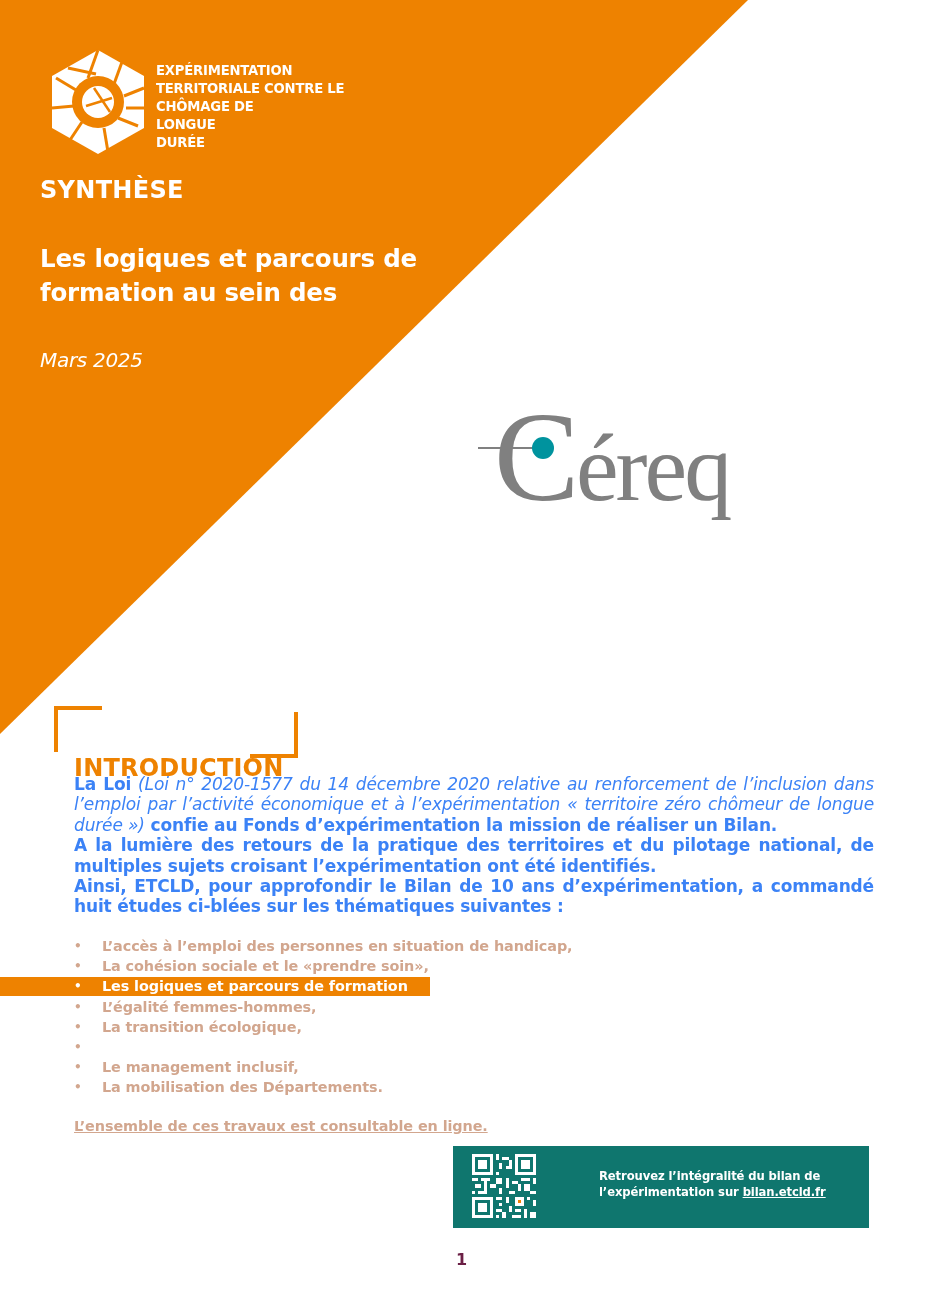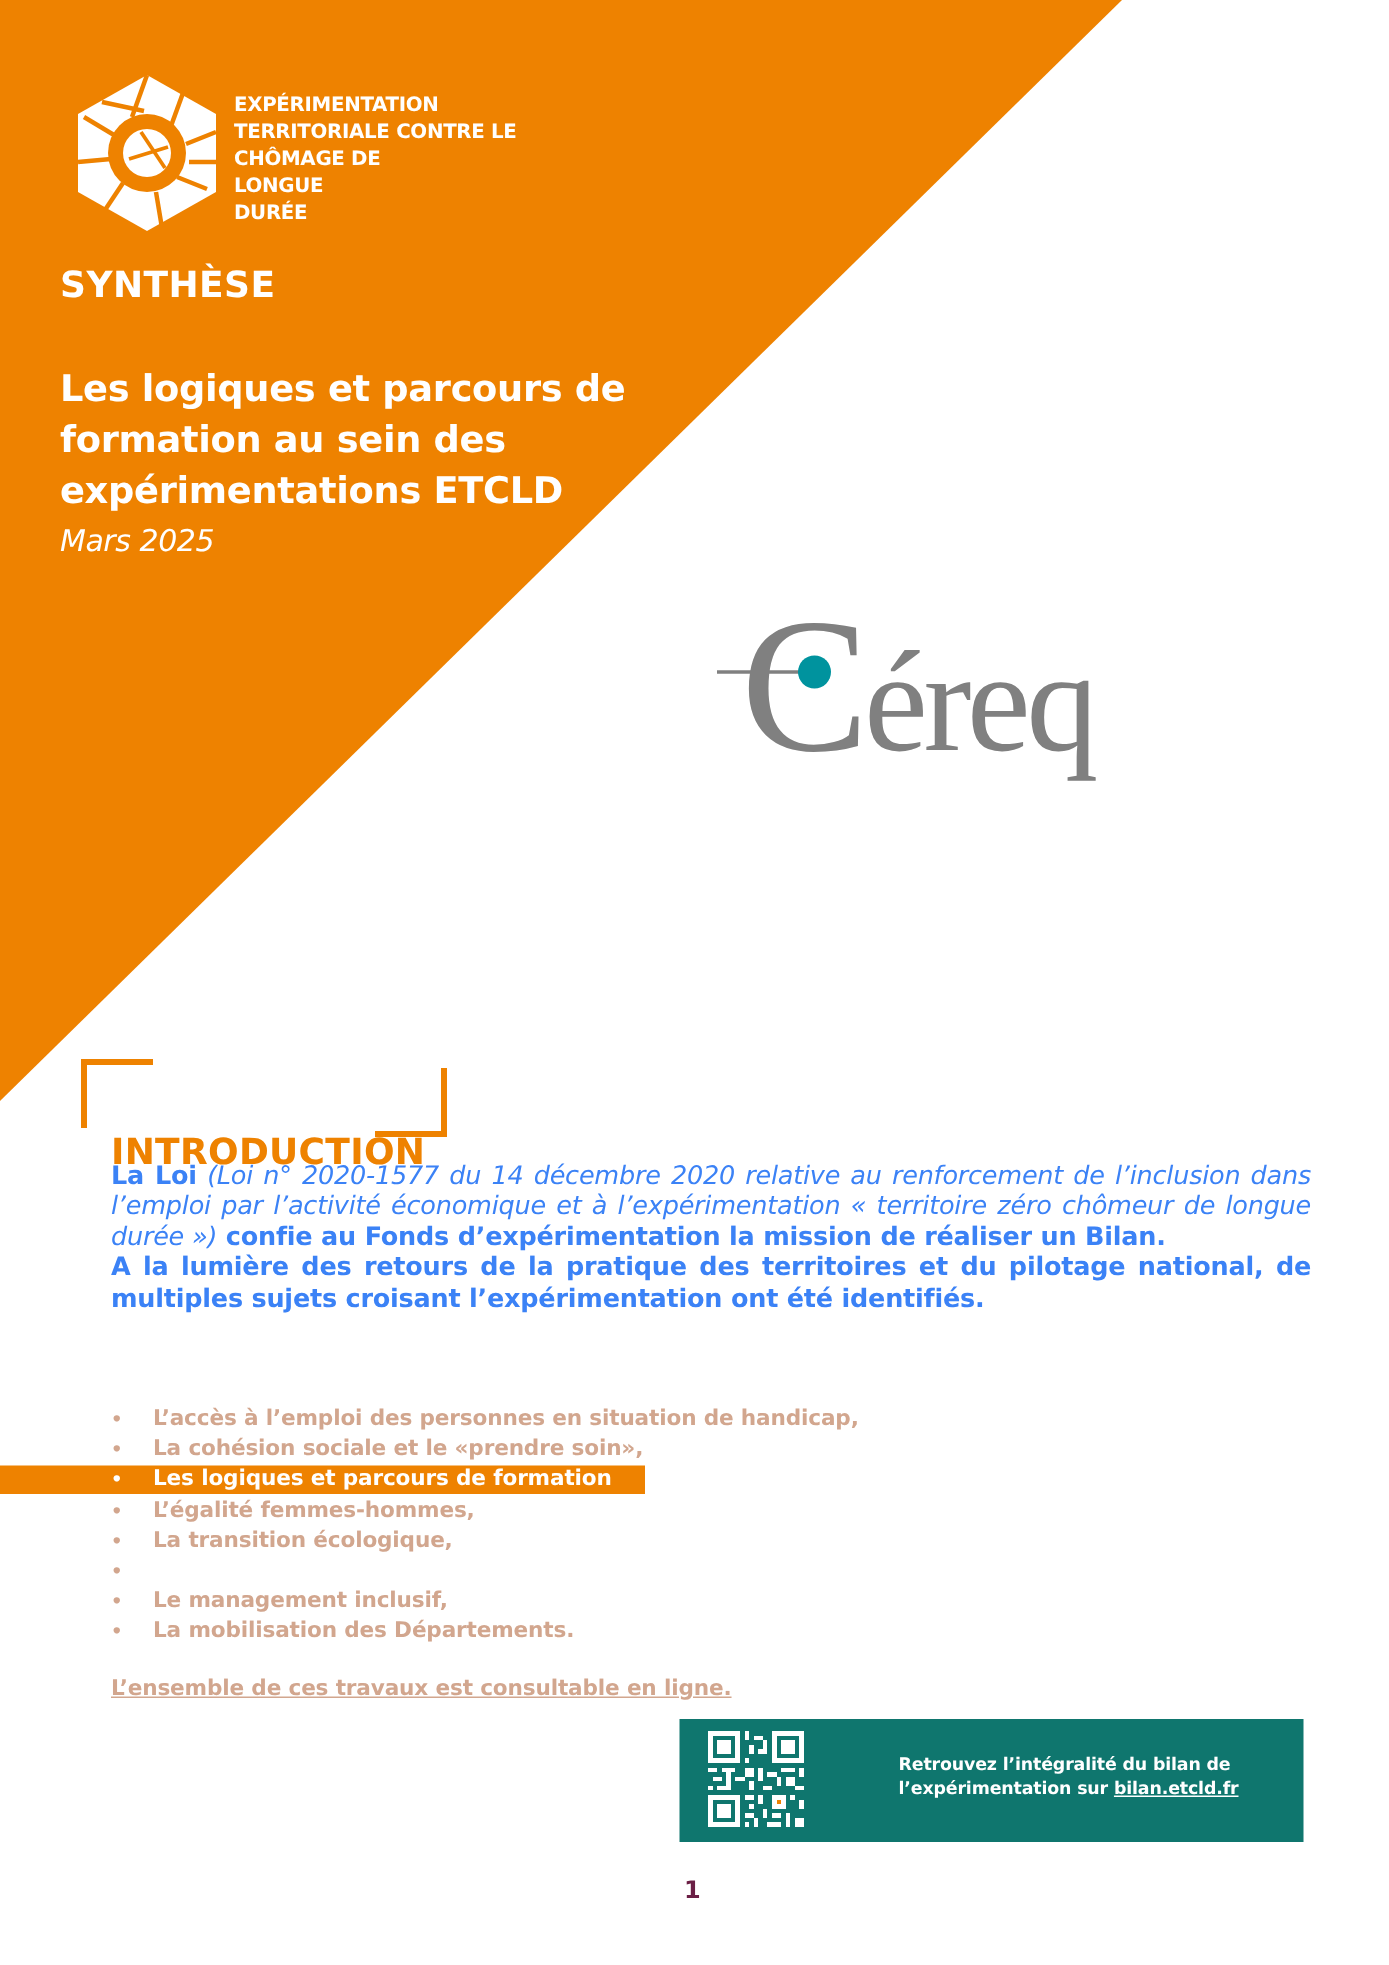--- a/index.html
+++ b/index.html
@@ -131,21 +131,20 @@
     <div>LONGUE</div>
     <div>DURÉE</div>
   </div>
 </div>
 
 <div class="synthese">SYNTHÈSE</div>
 
 <div class="title">
   <div>Les logiques et parcours de</div>
   <div>formation au sein des</div>
-  <div>expérimentations ETCLD</div>
 </div>
 <div class="date">Mars 2025</div>
 
 <svg class="cereq" viewBox="0 0 330 140">
   <line x1="2" y1="56" x2="62" y2="56" stroke="#808080" stroke-width="2.2"></line>
   <text x="18" y="108" font-family="Liberation Serif, DejaVu Serif, serif" font-size="128" fill="#808080" letter-spacing="-4">C</text>
   <text x="100" y="108" font-family="Liberation Serif, DejaVu Serif, serif" font-size="96" fill="#808080" letter-spacing="-3">éreq</text>
   <circle cx="67" cy="56" r="11" fill="#00939e"></circle>
 </svg>
 
@@ -153,20 +152,21 @@
   <div class="tl-h"></div>
   <div class="tl-v"></div>
   <div class="br-h"></div>
   <div class="br-v"></div>
   <div class="intro-label">INTRODUCTION</div>
 </div>
 
 <div class="body-text">
   <p><span class="b">La Loi</span><span class="i"> (Loi n° 2020-1577 du 14 décembre 2020 relative au renforcement de l’inclusion dans l’emploi par l’activité économique et à l’expérimentation « territoire zéro chômeur de longue durée »)</span><span class="b"> confie au Fonds d’expérimentation la mission de réaliser un Bilan.</span></p>
   <p class="semibold">A la lumière des retours de la pratique des territoires et du pilotage national, de multiples sujets croisant l’expérimentation ont été identifiés.</p>
+  <p class="semibold">Ainsi, ETCLD, pour approfondir le Bilan de 10 ans d’expérimentation, a commandé huit études ci-blées sur les thématiques suivantes :</p>
 </div>
 
 <div class="list">
   <div class="list-item">
     <span class="bullet">•</span>
     <span class="label">L’accès à l’emploi des personnes en situation de handicap,</span>
   </div>
   <div class="list-item">
     <span class="bullet">•</span>
     <span class="label">La cohésion sociale et le «prendre soin»,</span>

